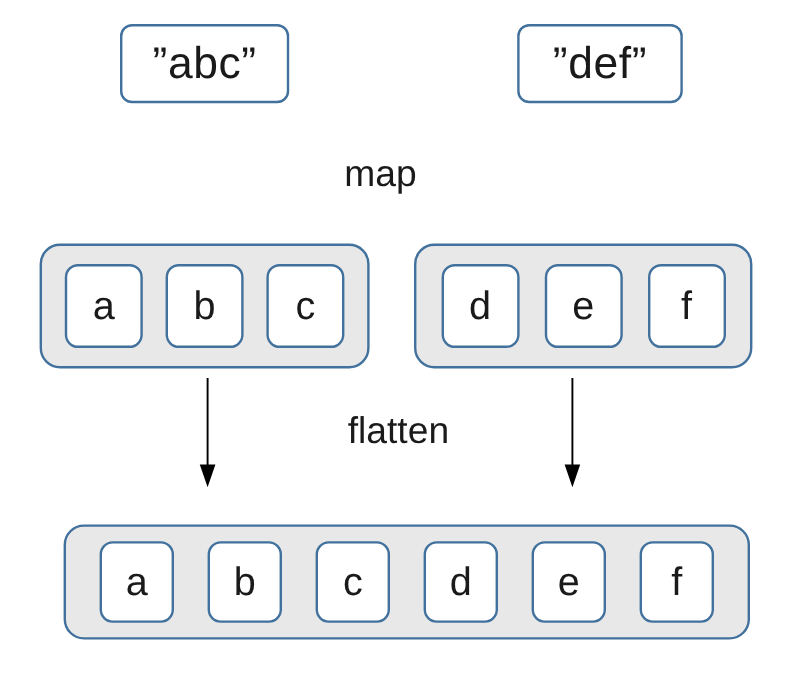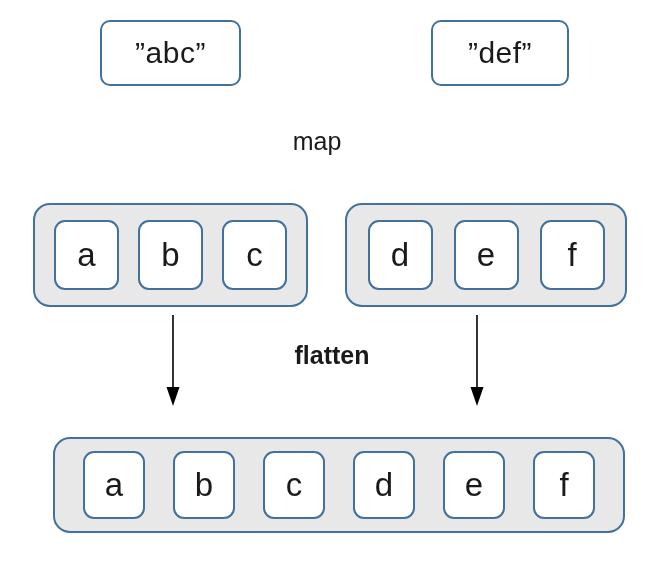--- a/index.html
+++ b/index.html
@@ -19,35 +19,35 @@
   
   .str-box {
     position: absolute;
     box-sizing: border-box;
     border: 2px solid #41719C;
     border-radius: 10px;
     background: #ffffff;
     display: flex;
     align-items: center;
     justify-content: center;
-    font-size: 30px;
+    font-size: 37px;
     letter-spacing: 0.5px;
   }
   .str-box.left  { left: 100px; top: 20px; width: 141px; height: 66px; }
   .str-box.right { left: 407px; top: 20px; width: 138px; height: 66px; margin-left: 24px; }
 
   
   .op-label {
     position: absolute;
     transform: translateX(-50%);
-    font-size: 25px;
+    font-size: 31px;
     white-space: nowrap;
   }
   .op-label.map     { left: 317px; top: 127px; }
-  .op-label.flatten { left: 332px; top: 341px; font-weight: bold; }
+  .op-label.flatten { left: 332px; top: 341px; }
 
   
   .list-container {
     position: absolute;
     box-sizing: border-box;
     background: #E8E8E8;
     border: 2px solid #41719C;
     border-radius: 17px;
     display: flex;
     align-items: center;

